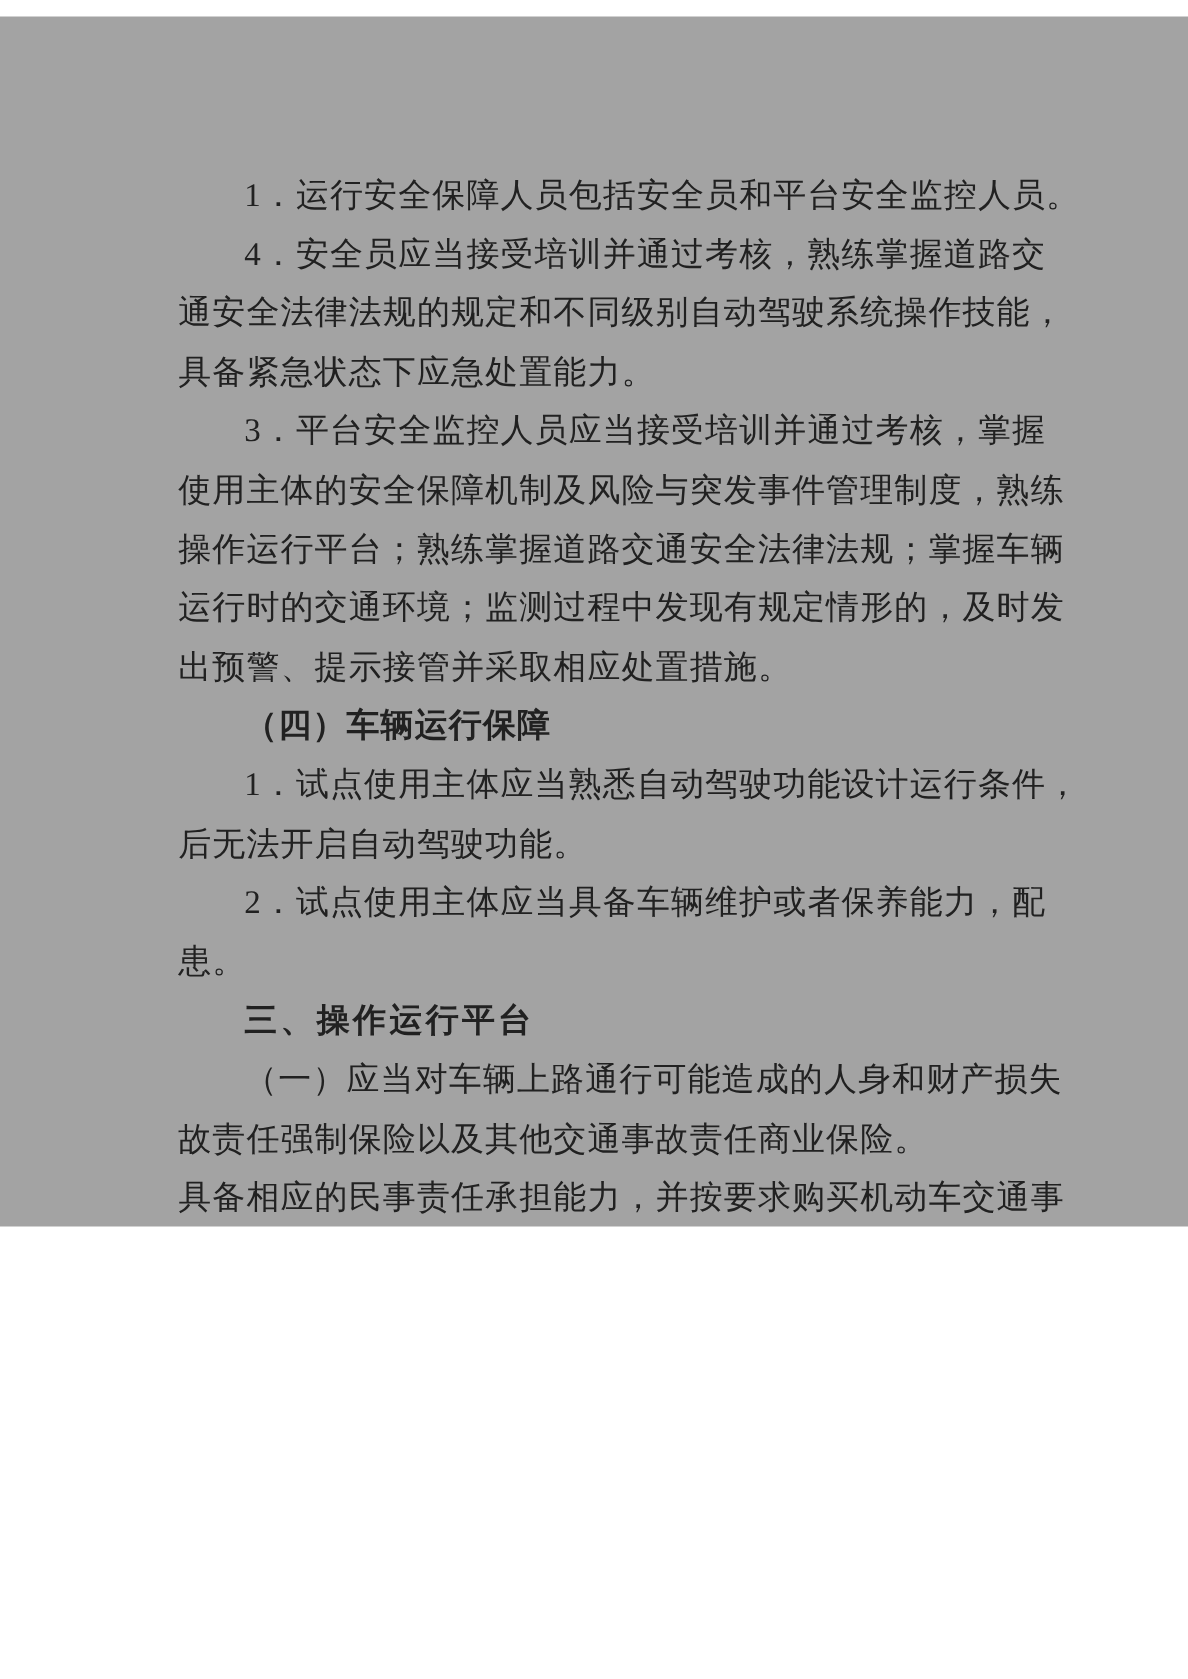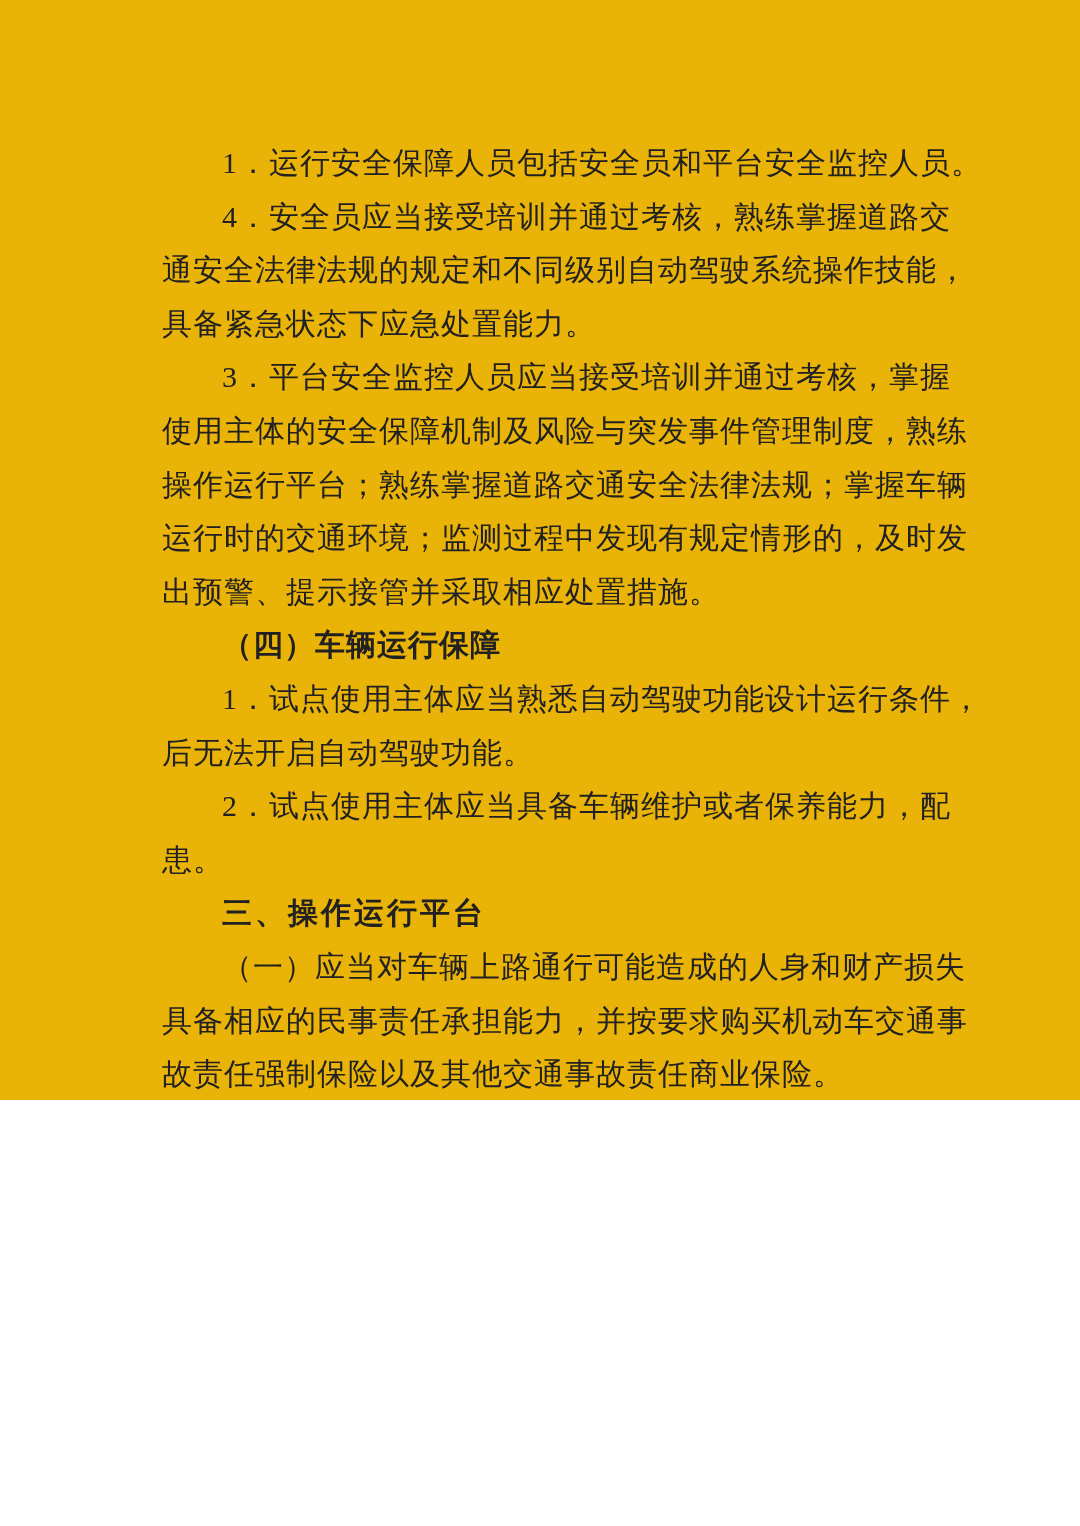--- a/index.html
+++ b/index.html
@@ -4,22 +4,22 @@
 <style>
   html, body {
     margin: 0;
     padding: 0;
     background: #ffffff;
   }
   .page {
     position: relative;
     width: 1080px;
     height: 1100px;
-    margin: 0 auto;
-    background: #eab308;
+    margin: 15px auto;
+    background: #a3a3a3;
     overflow: hidden;
     color: #212121;
   }
   .doc {
     position: absolute;
     top: 136px;
     left: 162px;
     width: 763px;
     font-family: "Liberation Serif", "DejaVu Serif", serif;
     font-size: 30px;
@@ -101,22 +101,22 @@
       <div class="ln start fill">2．试点使用主体应当具备车辆维护或者保养能力，配</div>
       <div class="ln">患。</div>
     </div>
 
     <div class="para">
       <div class="ln start h-hei">三、操作运行平台</div>
     </div>
 
     <div class="para">
       <div class="ln start fill">（一）应当对车辆上路通行可能造成的人身和财产损失</div>
+      <div class="ln">故责任强制保险以及其他交通事故责任商业保险。</div>
       <div class="ln fill">具备相应的民事责任承担能力，并按要求购买机动车交通事</div>
-      <div class="ln">故责任强制保险以及其他交通事故责任商业保险。</div>
     </div>
 
 
   </div>
 
   <div class="footer">
     <span>- 23 -</span>
   </div>
 </div>
 

